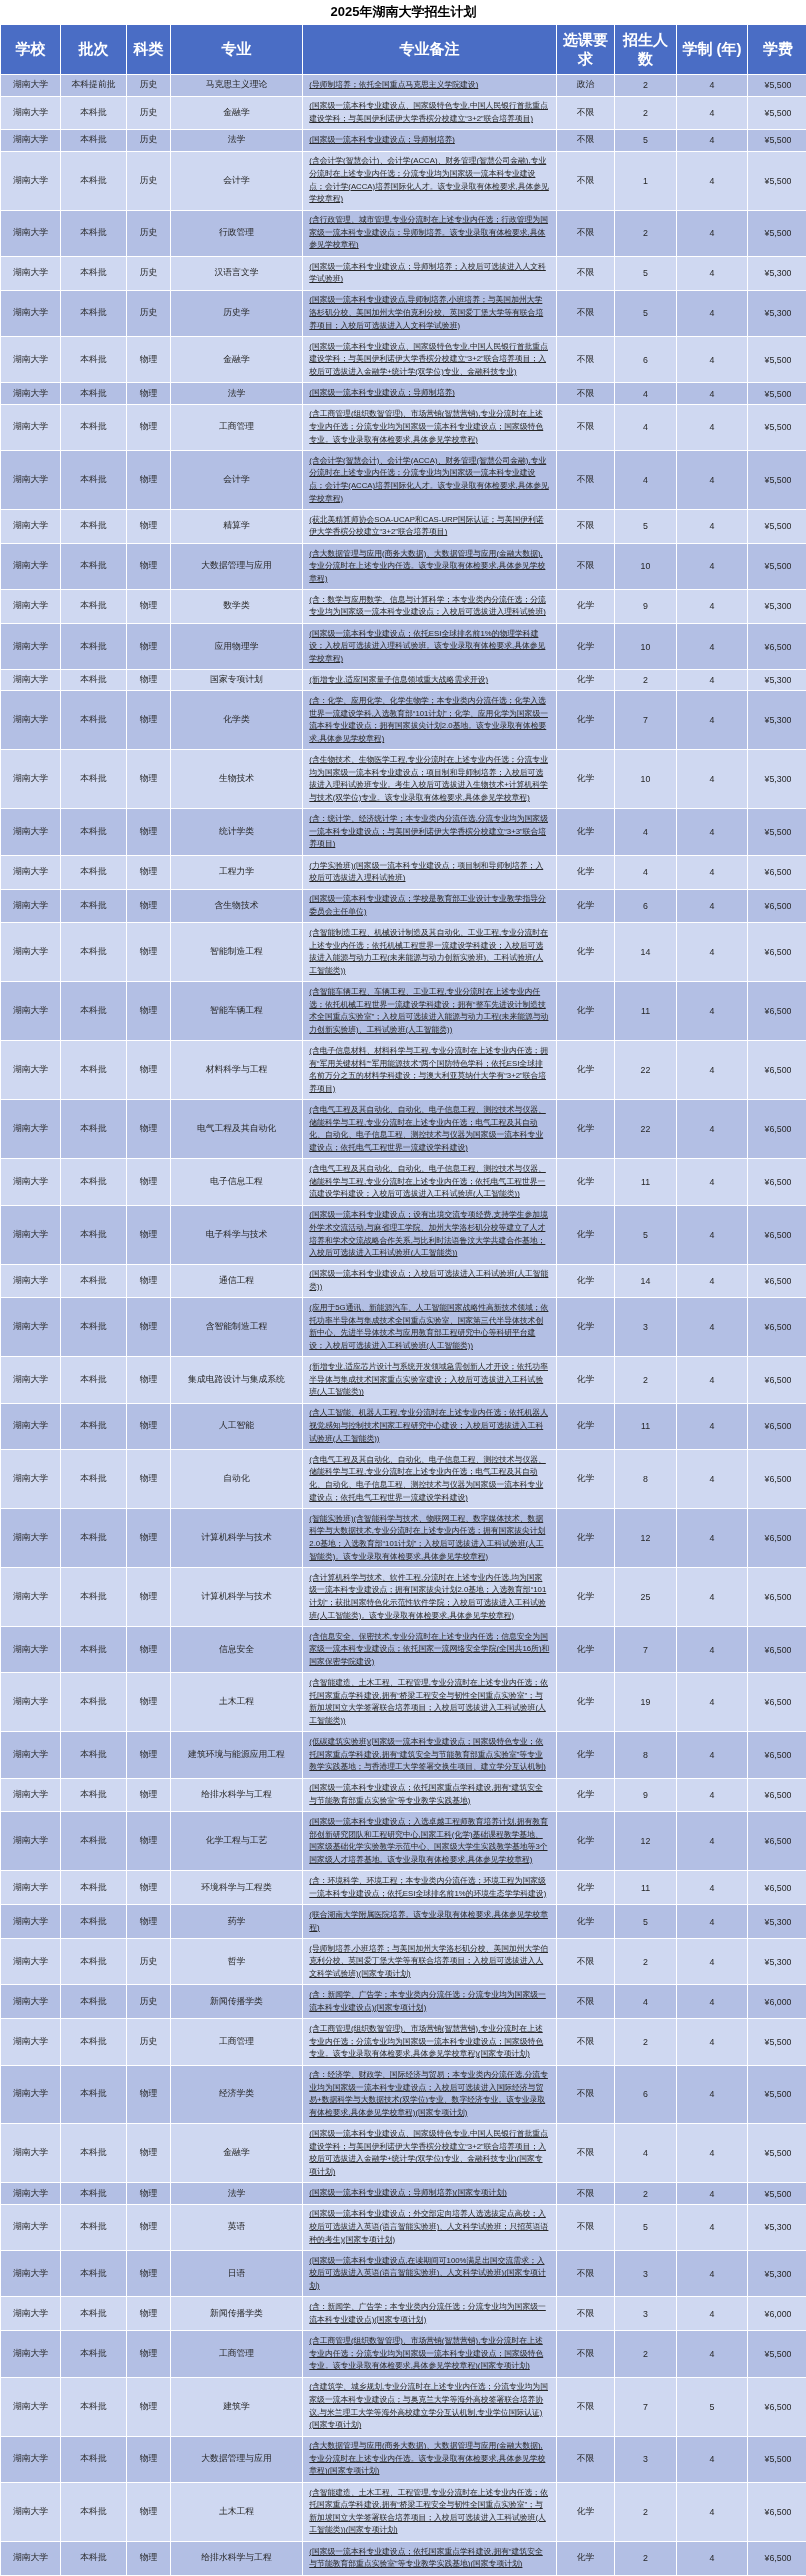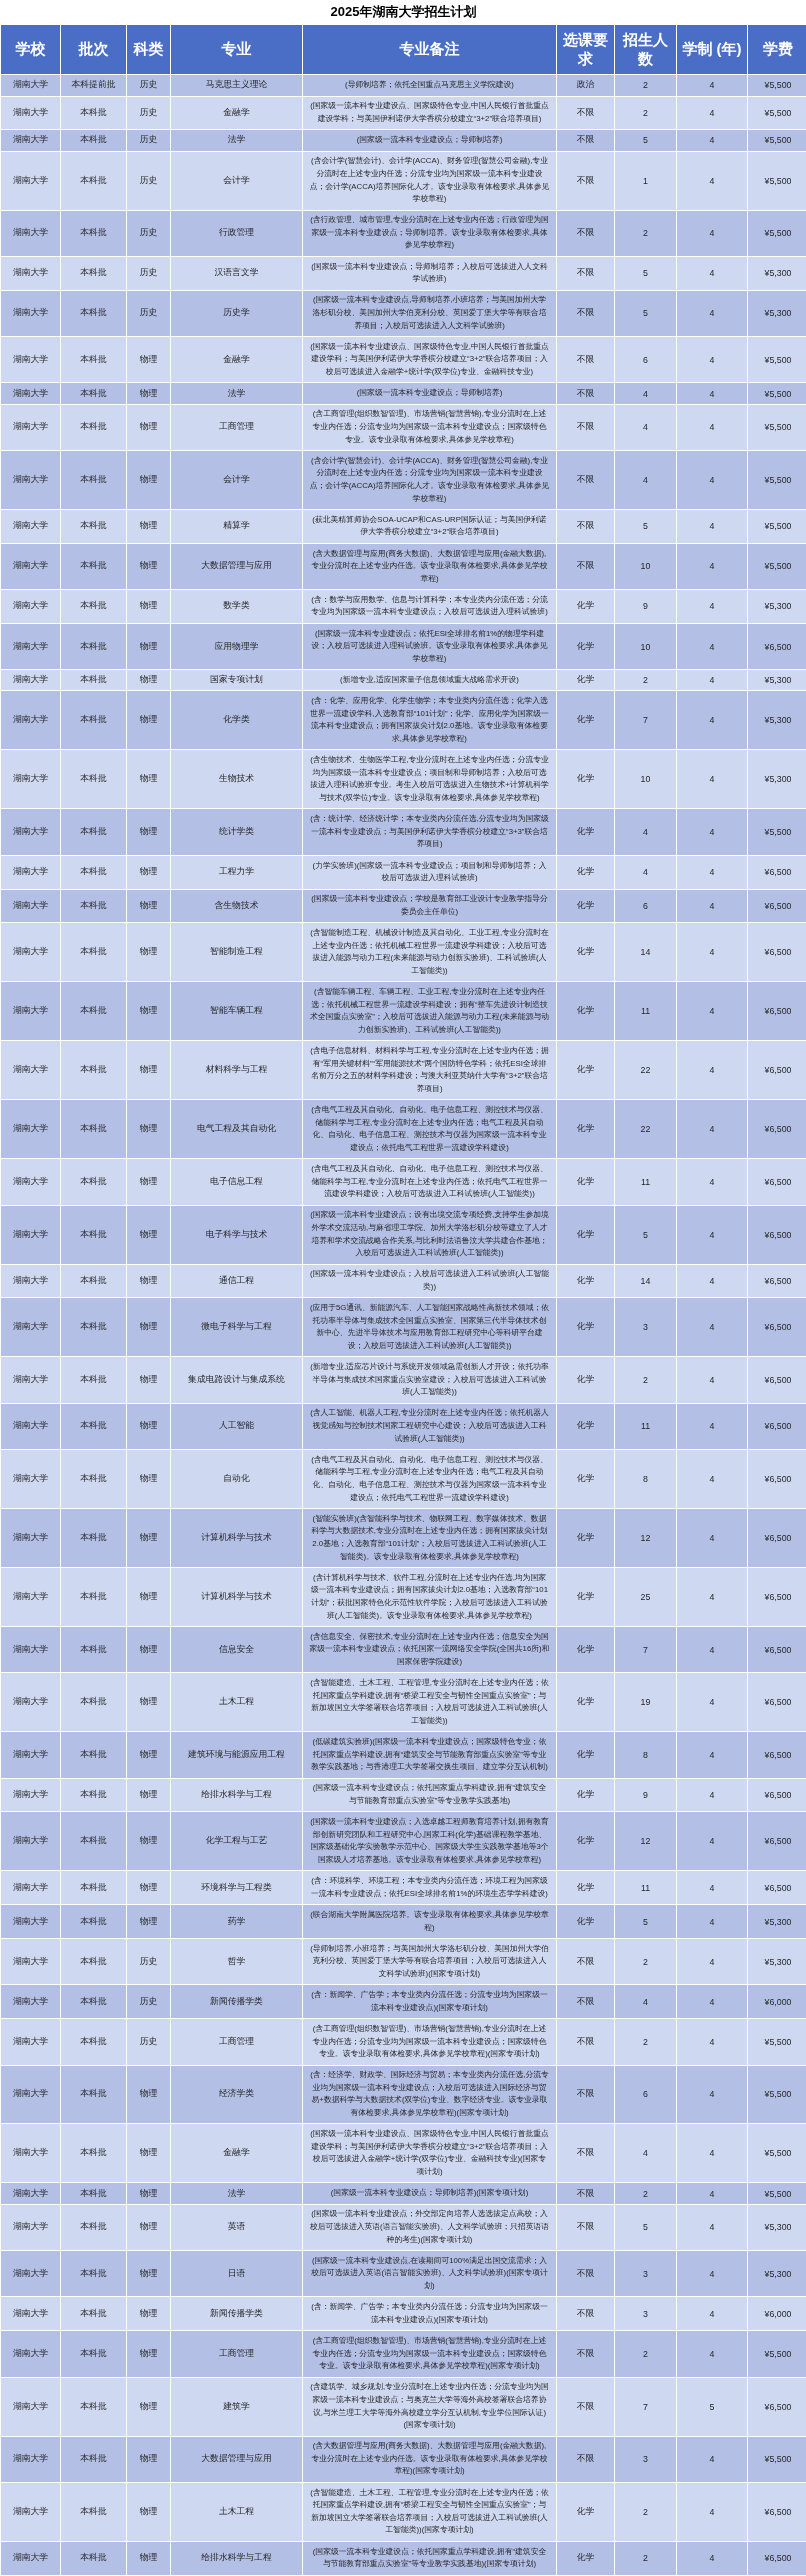--- a/index.html
+++ b/index.html
@@ -7,21 +7,21 @@
   .page-title { height:24px; line-height:24px; text-align:center; font-size:13px; font-weight:bold; color:#000; background:#ffffff; }
   table.plan { width:807px; border-collapse:collapse; table-layout:fixed; }
   table.plan th {
     background:#4a6dc5; color:#ffffff; font-size:15px; font-weight:bold;
     padding:5.7px 1.9px; border:1.3px solid #ffffff; text-align:center;
   }
   table.plan td {
     border:1.3px solid #ffffff; font-size:8.8px; text-align:center;
     padding:3.8px 2.5px; vertical-align:middle; word-break:break-all;
   }
-  table.plan td.note-cell { text-align:center; font-size:7.8px; line-height:12.6px; padding:3.8px 6.3px; }
+  table.plan td.note-cell { text-align:left; font-size:7.8px; line-height:12.6px; padding:3.8px 6.3px;text-decoration:underline; }
   tr.row-odd  td { background:#b3bfe4; }
   tr.row-even td { background:#cfd8f1; }
   col.c-school{width:60px} col.c-batch{width:66px} col.c-cat{width:44px}
   col.c-major{width:132px} col.c-note{width:254px} col.c-req{width:58px}
   col.c-num{width:62px} col.c-years{width:71px} col.c-fee{width:61px}
 </style>
 </head>
 <body>
 
 <div class="page-title">2025年湖南大学招生计划</div>
@@ -357,21 +357,21 @@
         <td class="note-cell">(国家级一流本科专业建设点；入校后可选拔进入工科试验班(人工智能类))</td>
         <td>化学</td>
         <td>14</td>
         <td>4</td>
         <td>¥6,500</td>
       </tr>
       <tr class="row-odd">
         <td>湖南大学</td>
         <td>本科批</td>
         <td>物理</td>
-        <td>微电子科学与工程</td>
+        <td>含智能制造工程</td>
         <td class="note-cell">(应用于5G通讯、新能源汽车、人工智能国家战略性高新技术领域；依托功率半导体与集成技术全国重点实验室、国家第三代半导体技术创新中心、先进半导体技术与应用教育部工程研究中心等科研平台建设；入校后可选拔进入工科试验班(人工智能类))</td>
         <td>化学</td>
         <td>3</td>
         <td>4</td>
         <td>¥6,500</td>
       </tr>
       <tr class="row-even">
         <td>湖南大学</td>
         <td>本科批</td>
         <td>物理</td>

